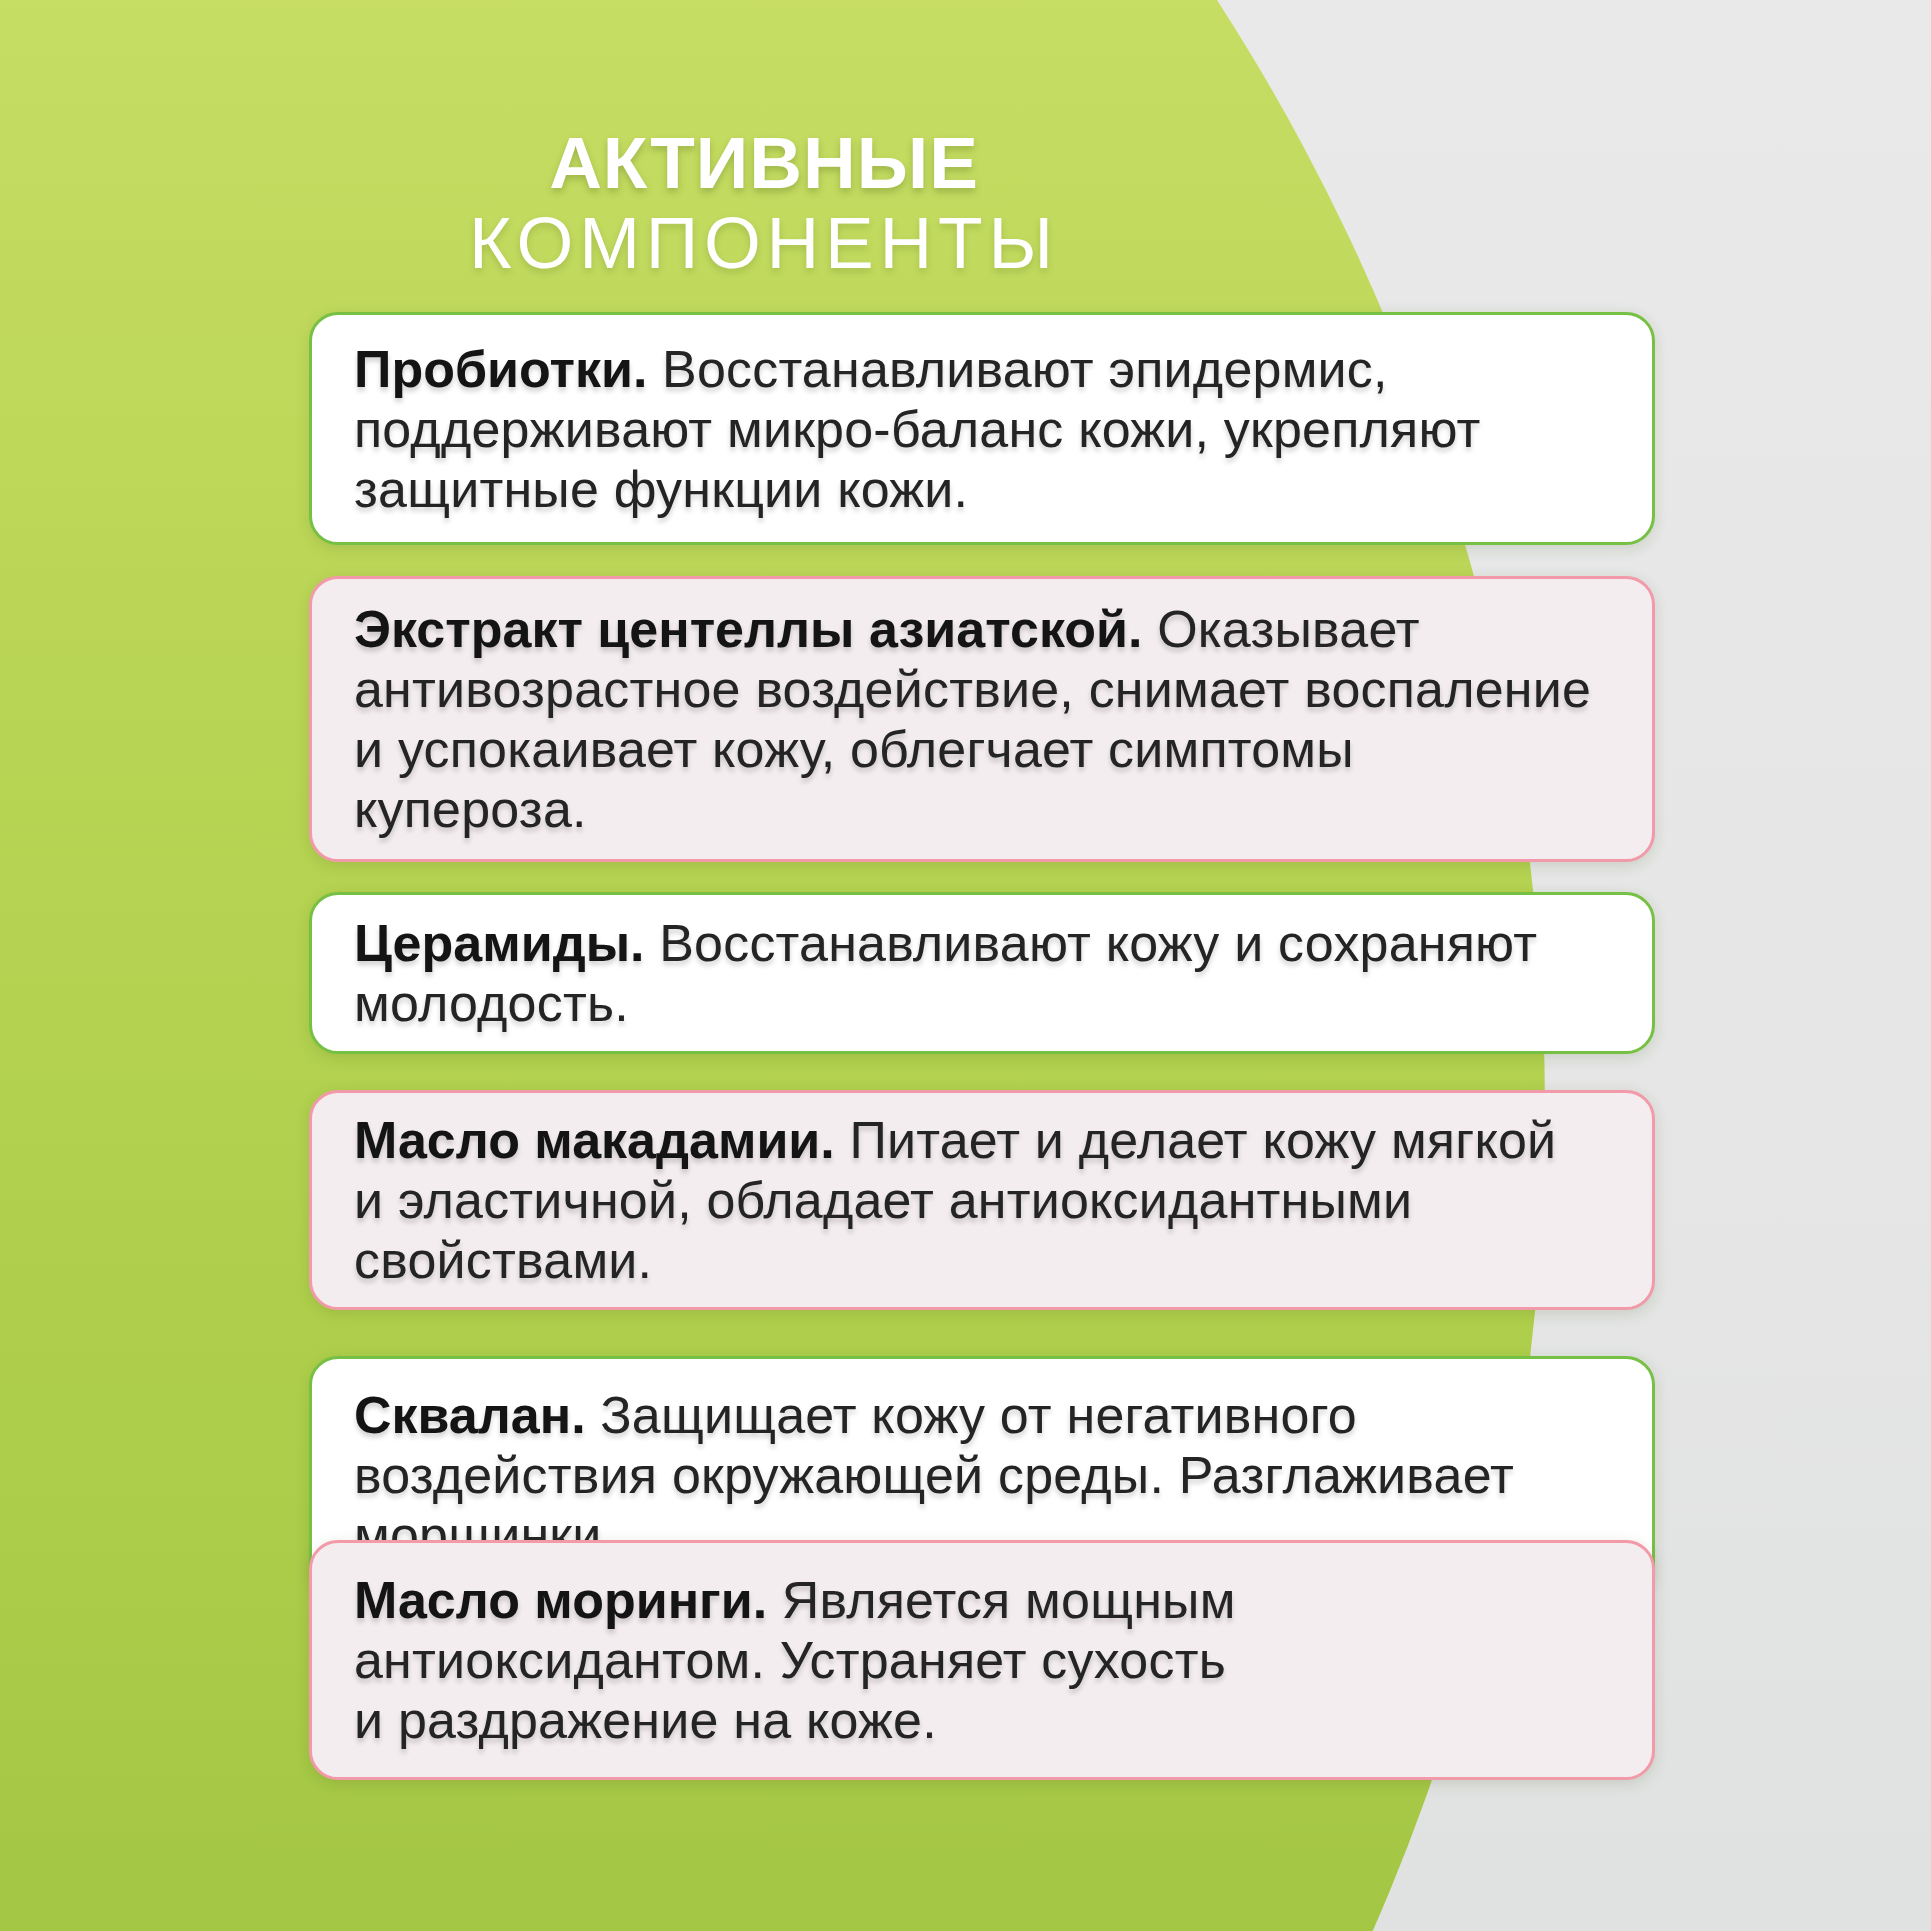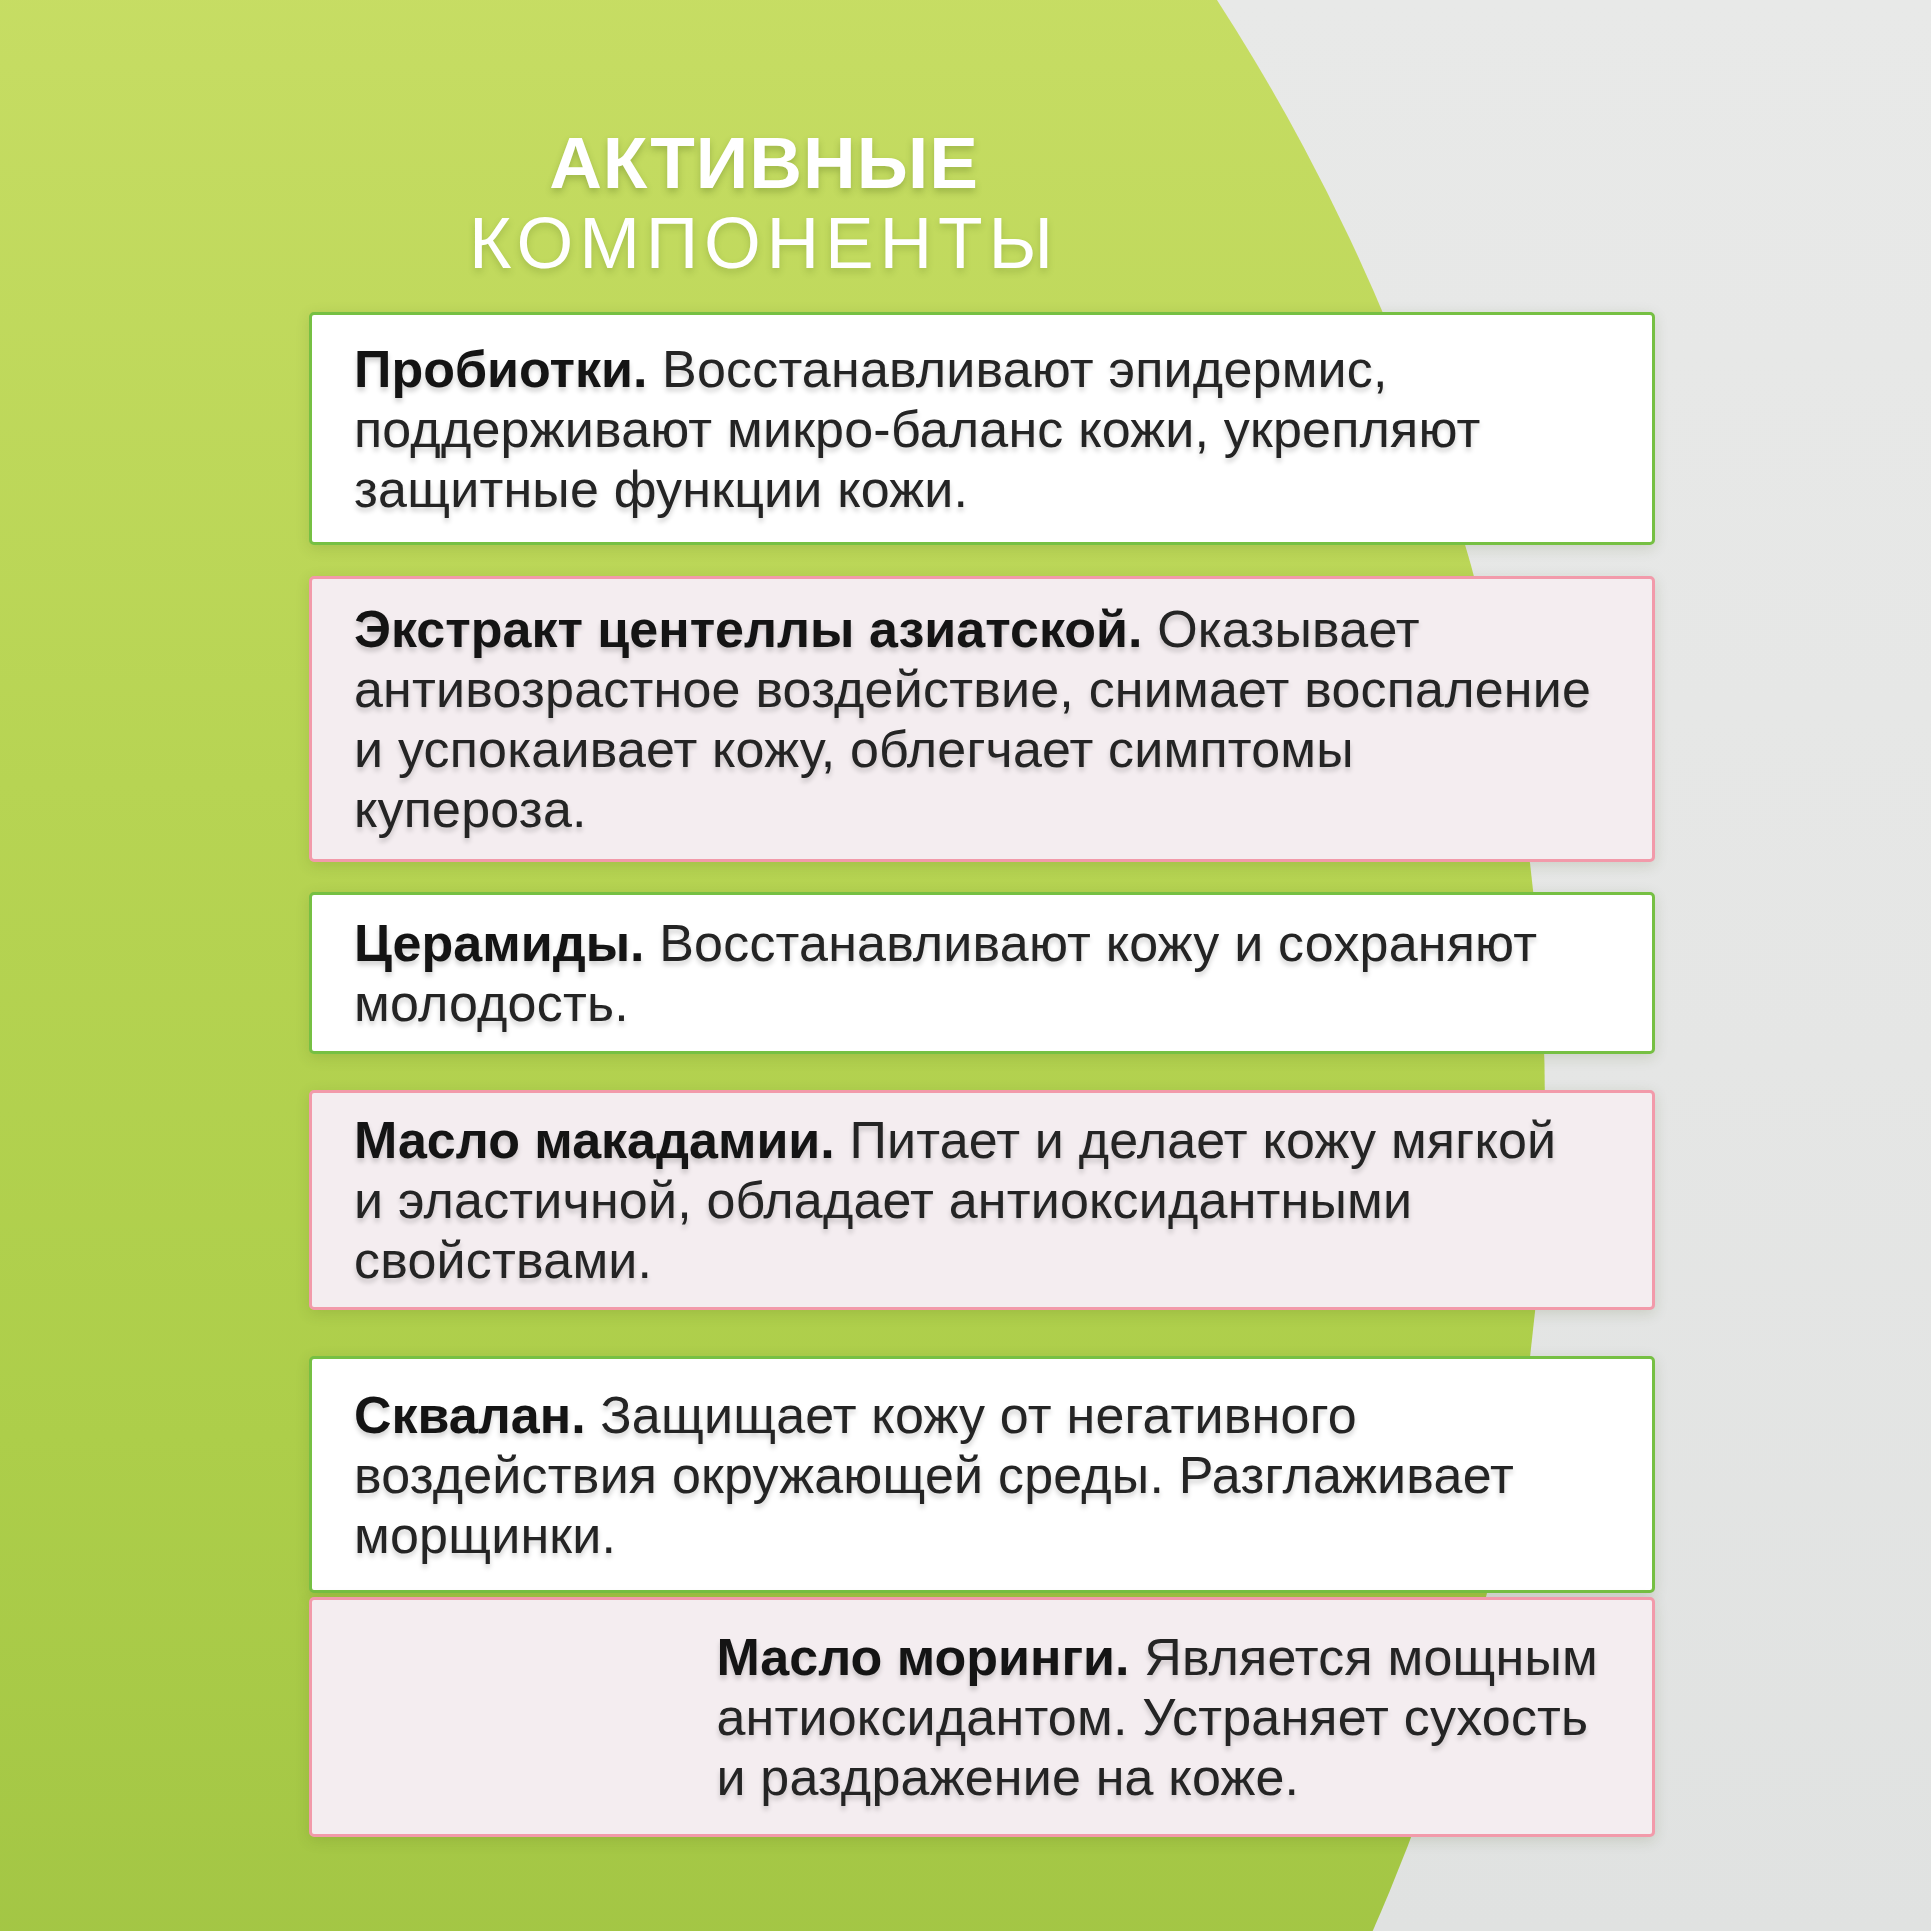--- a/index.html
+++ b/index.html
@@ -47,21 +47,21 @@
     letter-spacing:5.8px;
     text-shadow:0 3.9px 7.7px rgba(70,95,20,0.22);
   }
   
   .card{
     position:absolute;
     left:309px;
     width:1346px;
     box-sizing:border-box;
     border:3.9px solid transparent;
-    border-radius:5px;
+    border-radius:29px;
     display:flex;
     flex-direction:column;
     justify-content:center;
     padding:7.7px 54px 7.7px 42px;
     box-shadow:0 3.9px 13.5px rgba(60,80,20,0.15);
   }
   .card[data-variant="green"]{
     background:#ffffff;
     border-color:#76c043;
   }
@@ -82,21 +82,21 @@
   .card-lead{
     font-weight:800;
     color:#141414;
     letter-spacing:0;
   }
   #card-1{top:312px;height:233px;}
   #card-2{top:576px;height:286px;}
   #card-3{top:892px;height:162px;}
   #card-4{top:1090px;height:220px;}
   #card-5{top:1356px;height:237px;}
-  #card-6{top:1597px;height:240px;align-items:flex-end;}
+  #card-6{top:1540px;height:240px;}
 </style>
 </head>
 <body>
 
 <div class="canvas">
 
   <div class="green-blob"></div>
 
   <div class="title">
     <span class="title-line1">АКТИВНЫЕ</span>

